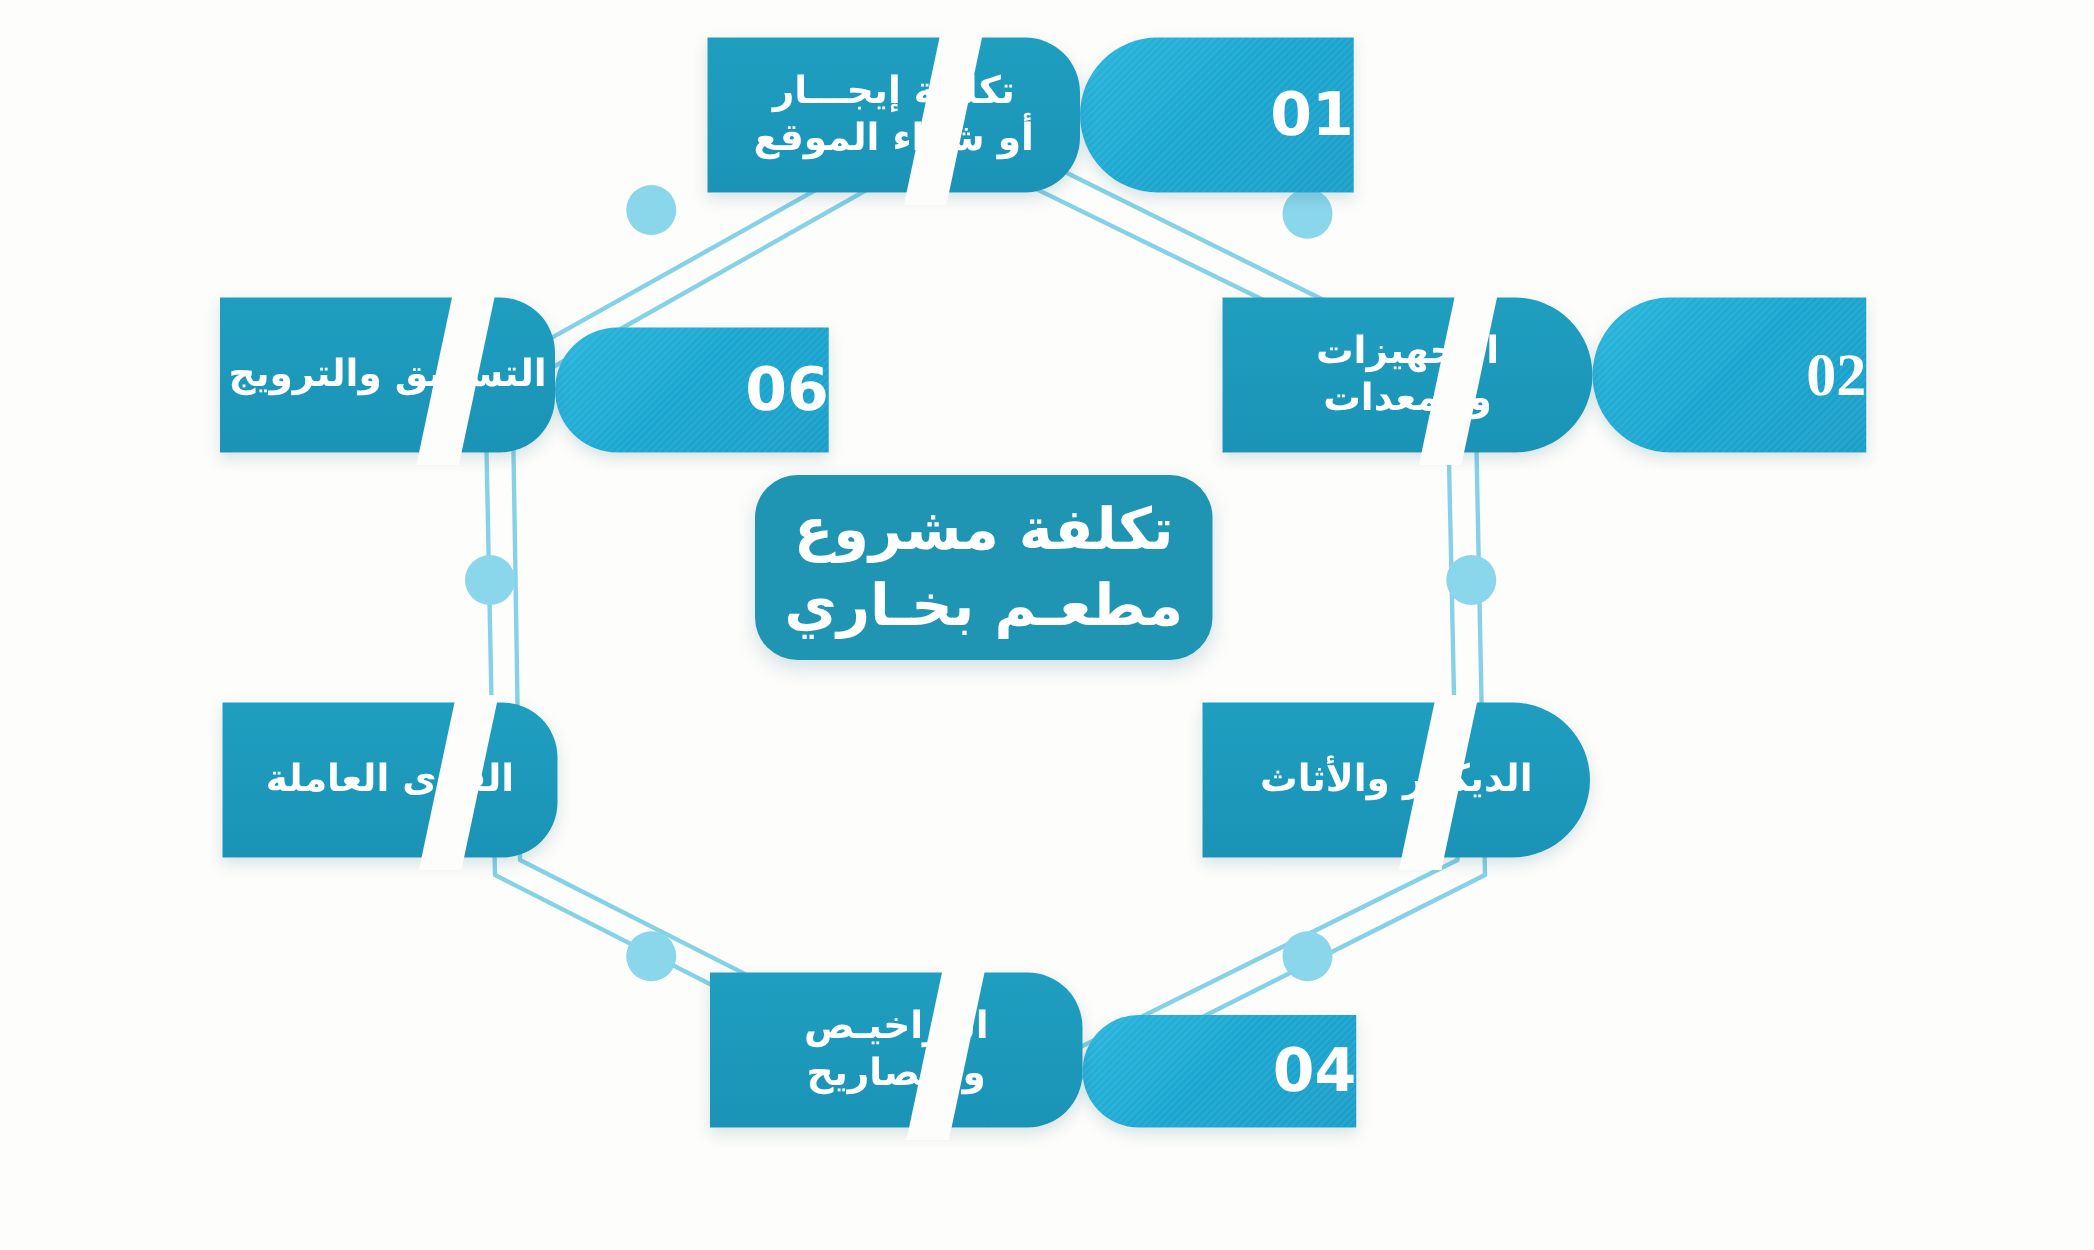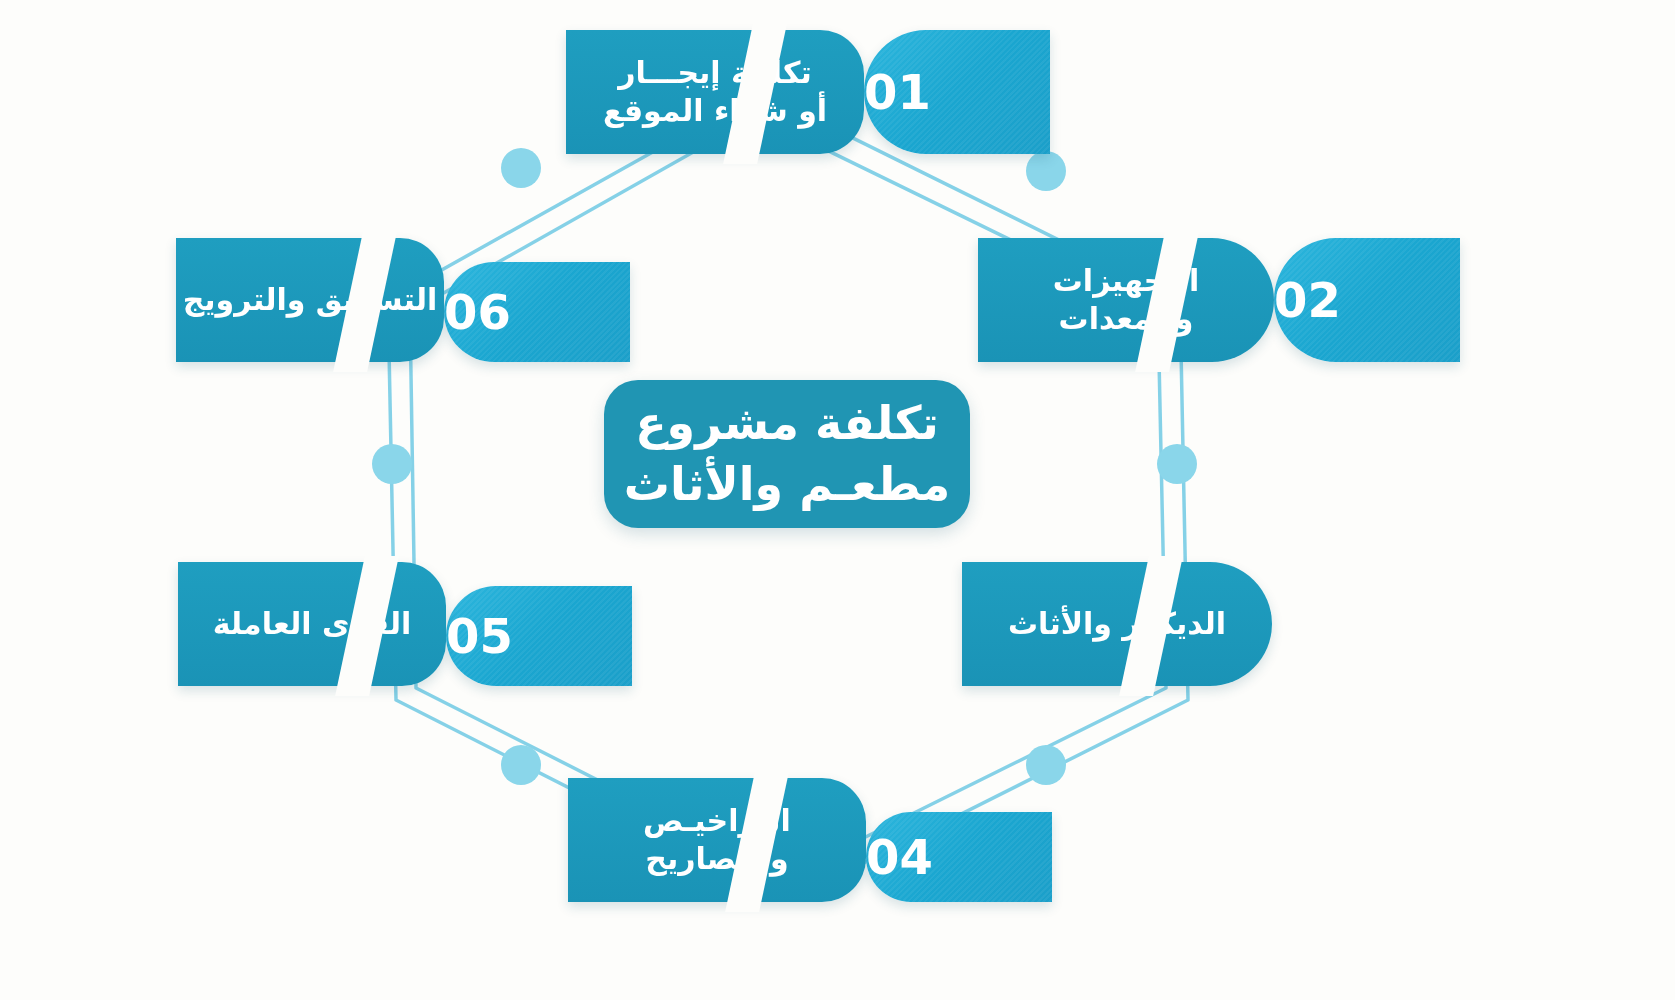--- a/index.html
+++ b/index.html
@@ -60,26 +60,27 @@
     display: flex;
     align-items: stretch;
   }
   
   .badge {
     position: relative;
     width: 186px;
     background: linear-gradient(135deg, #2cb6dd 0%, #1aa6d0 50%, #1b9fc9 100%);
     display: flex;
     align-items: center;
-    justify-content: flex-end;
+    justify-content: flex-start;
     color: #ffffff;
     font-size: 48px;
     font-weight: bold;
     box-shadow: 0 5px 12px rgba(20,90,115,0.16);
     overflow: hidden;
+    padding-left: 33px;
   }
   .badge::after {
     
     content: "";
     position: absolute;
     inset: 0;
     background-image: repeating-linear-gradient(135deg, rgba(255,255,255,0.055) 0 2px, rgba(255,255,255,0) 2px 4px);
     pointer-events: none;
   }
   .badge-num { position: relative; z-index: 2; }
@@ -105,21 +106,21 @@
     position: absolute;
     top: -6px;
     width: 34px;
     height: 140px;
     background: #fdfdfb;
     transform: skewX(-12deg);
     z-index: 5;
   }
 
   
-  .row-right .badge  { border-radius: 62px 0 0 62px; }
+  .row-right .badge  { border-radius: 62px 0 0 62px; font-family: Liberation Serif, serif; }
   .row-right .panel  { border-radius: 0 26px 26px 0; }
   .row-right .slash  { left: 172px; }
 
   
   .row-left .badge   { border-radius: 62px 0 0 62px; margin-top: 24px; }
   .row-left .panel   { border-radius: 0 26px 26px 0; }
   .row-left .slash   { left: 172px; }
 
   
   .row-top .badge    { border-radius: 62px 0 0 62px; }
@@ -184,21 +185,21 @@
       <circle cx="1046" cy="171" r="20"></circle>
       <circle cx="1177" cy="464" r="20"></circle>
       <circle cx="1046" cy="765" r="20"></circle>
       <circle cx="521" cy="765" r="20"></circle>
       <circle cx="392" cy="464" r="20"></circle>
     </g>
   </svg>
 
   <div class="center-box">
     <div class="center-line">تكلفة مشروع</div>
-    <div class="center-line">مطعـم والأثاث</div>
+    <div class="center-line">مطعـم بخـاري</div>
   </div>
 
   <div class="item row-top" id="item-01">
     <div class="badge">
       <span class="badge-num">01</span>
     </div>
     <div class="slash"></div>
     <div class="panel">
       <div class="panel-line">تكلفة إيجـــار</div>
       <div class="panel-line">أو شراء الموقع</div>
@@ -228,23 +229,20 @@
       <span class="badge-num">04</span>
     </div>
     <div class="slash"></div>
     <div class="panel">
       <div class="panel-line">التراخيـص</div>
       <div class="panel-line">والتصاريح</div>
     </div>
   </div>
 
   <div class="item row-left" id="item-05">
-    <div class="badge">
-      <span class="badge-num">05</span>
-    </div>
     <div class="slash"></div>
     <div class="panel">
       <div class="panel-line">القوى العاملة</div>
     </div>
   </div>
 
   <div class="item row-left" id="item-06">
     <div class="badge">
       <span class="badge-num">06</span>
     </div>

